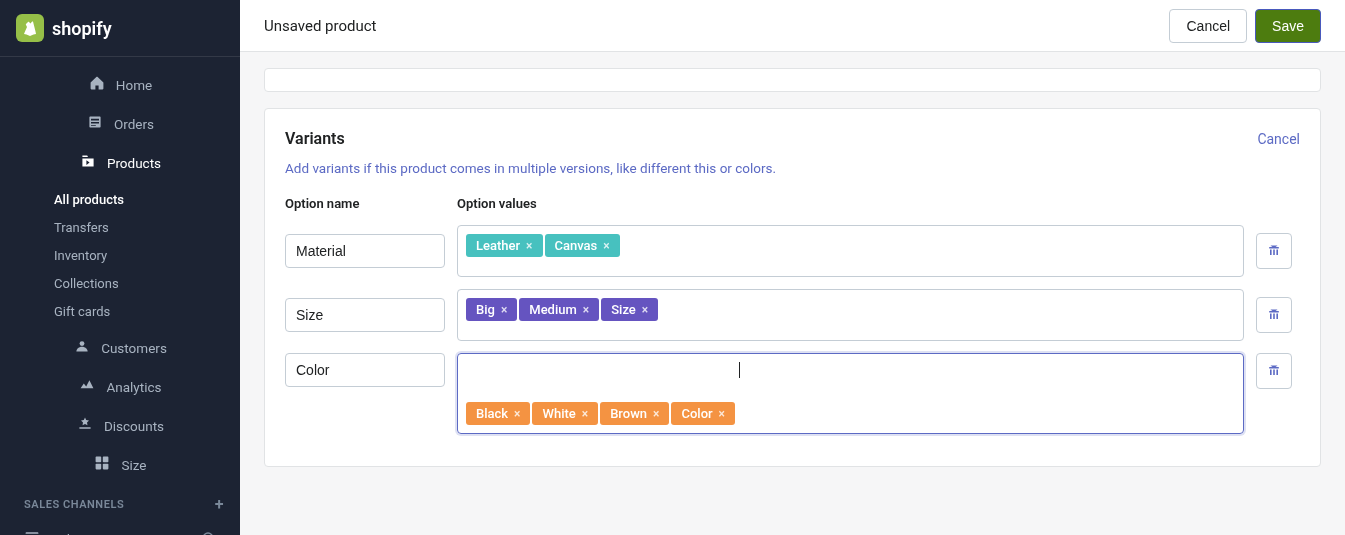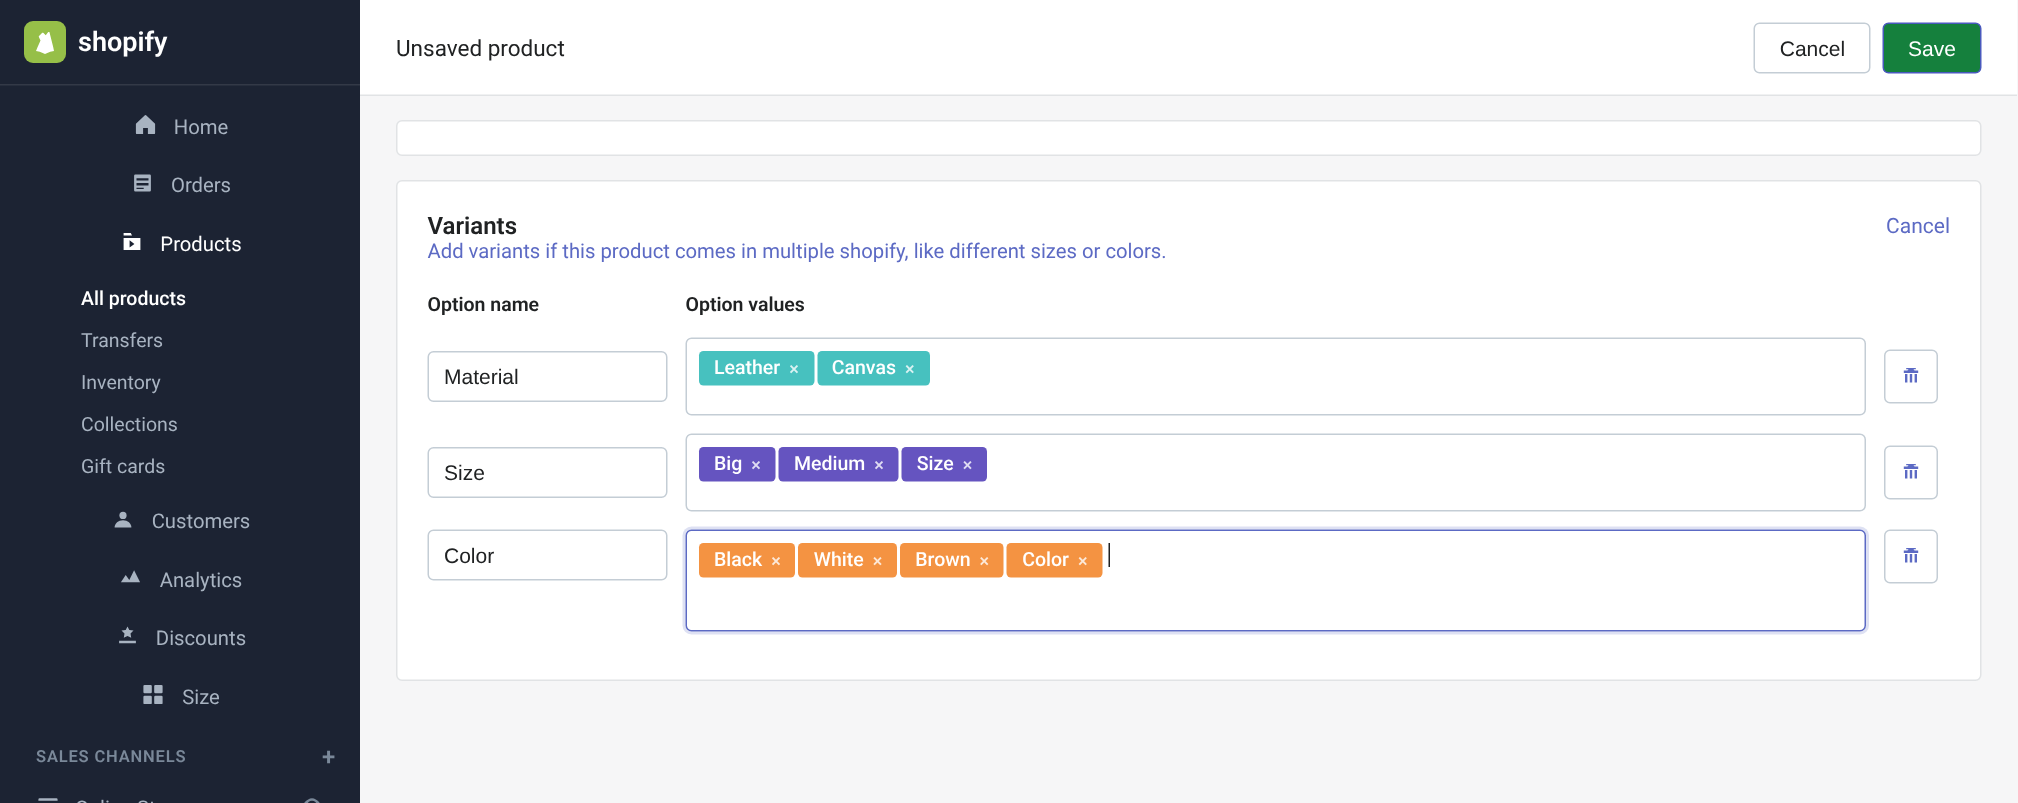--- a/index.html
+++ b/index.html
@@ -95,21 +95,21 @@
 
     
     .main-content {
       flex: 1;
       overflow-y: auto;
       background: #f6f6f7;
     }
     .top-bar {
       background: #fff;
       border-bottom: 1px solid #e1e3e5;
-      height: 64px;
+      height: 52px;
       display: flex;
       align-items: center;
       justify-content: space-between;
       padding: 0 24px;
       position: sticky;
       top: 0;
       z-index: 10;
     }
     .page-title-text {
       font-size: 15px;
@@ -122,21 +122,21 @@
       border: 1px solid #c4cdd5;
       background: #fff;
       color: #202223;
       border-radius: 4px;
       cursor: pointer;
       font-size: 14px;
     }
     .btn-save {
       padding: 8px 16px;
       border: 1px solid #4959bd;
-      background: #15803d;
+      background: #4d7c0f;
       color: #fff;
       border-radius: 4px;
       cursor: pointer;
       font-size: 14px;
       font-weight: 500;
     }
 
     .content-area {
       padding: 16px 24px 24px;
     }
@@ -154,21 +154,21 @@
     .variants-card {
       background: #fff;
       border: 1px solid #e1e3e5;
       border-radius: 4px;
       padding: 20px;
     }
     .variants-header {
       display: flex;
       justify-content: space-between;
       align-items: center;
-      margin-bottom: 0;
+      margin-bottom: 12px;
     }
     .variants-title {
       font-size: 16px;
       font-weight: 600;
       color: #202223;
     }
     .variants-cancel-link {
       color: #5c6ac4;
       font-size: 14px;
       cursor: pointer;
@@ -213,21 +213,21 @@
       align-items: center;
       gap: 4px;
       padding: 4px 10px;
       border-radius: 3px;
       font-size: 13px;
       color: #fff;
       font-weight: 500;
     }
     .tag-green { background: #47c1bf; }
     .tag-purple { background: #6554c0; }
-    .tag-orange { background: #f49342; }
+    .tag-orange { background: #f49342; margin-top: 40px; }
     .tag-x {
       cursor: pointer;
       font-size: 12px;
       opacity: 0.8;
       margin-left: 2px;
     }
     .delete-btn {
       width: 36px;
       height: 36px;
       border: 1px solid #c4cdd5;
@@ -386,21 +386,21 @@
 
   <div class="content-area">
 
     <div class="partial-card"></div>
 
     <div class="variants-card">
       <div class="variants-header">
         <span class="variants-title">Variants</span>
         <a class="variants-cancel-link">Cancel</a>
       </div>
-      <p class="variants-desc">Add variants if this product comes in multiple shopify, like different sizes or colors.</p>
+      <p class="variants-desc">Add variants if this product comes in multiple versions, like different this or colors.</p>
 
       <div class="options-header-row">
         <span class="col-header">Option name</span>
         <span class="col-header">Option values</span>
         <span></span>
       </div>
 
       <div class="single-option">
         <input class="option-name-input" type="text" value="Material" style="margin-top: 0px;">
         <div class="option-values-box">

